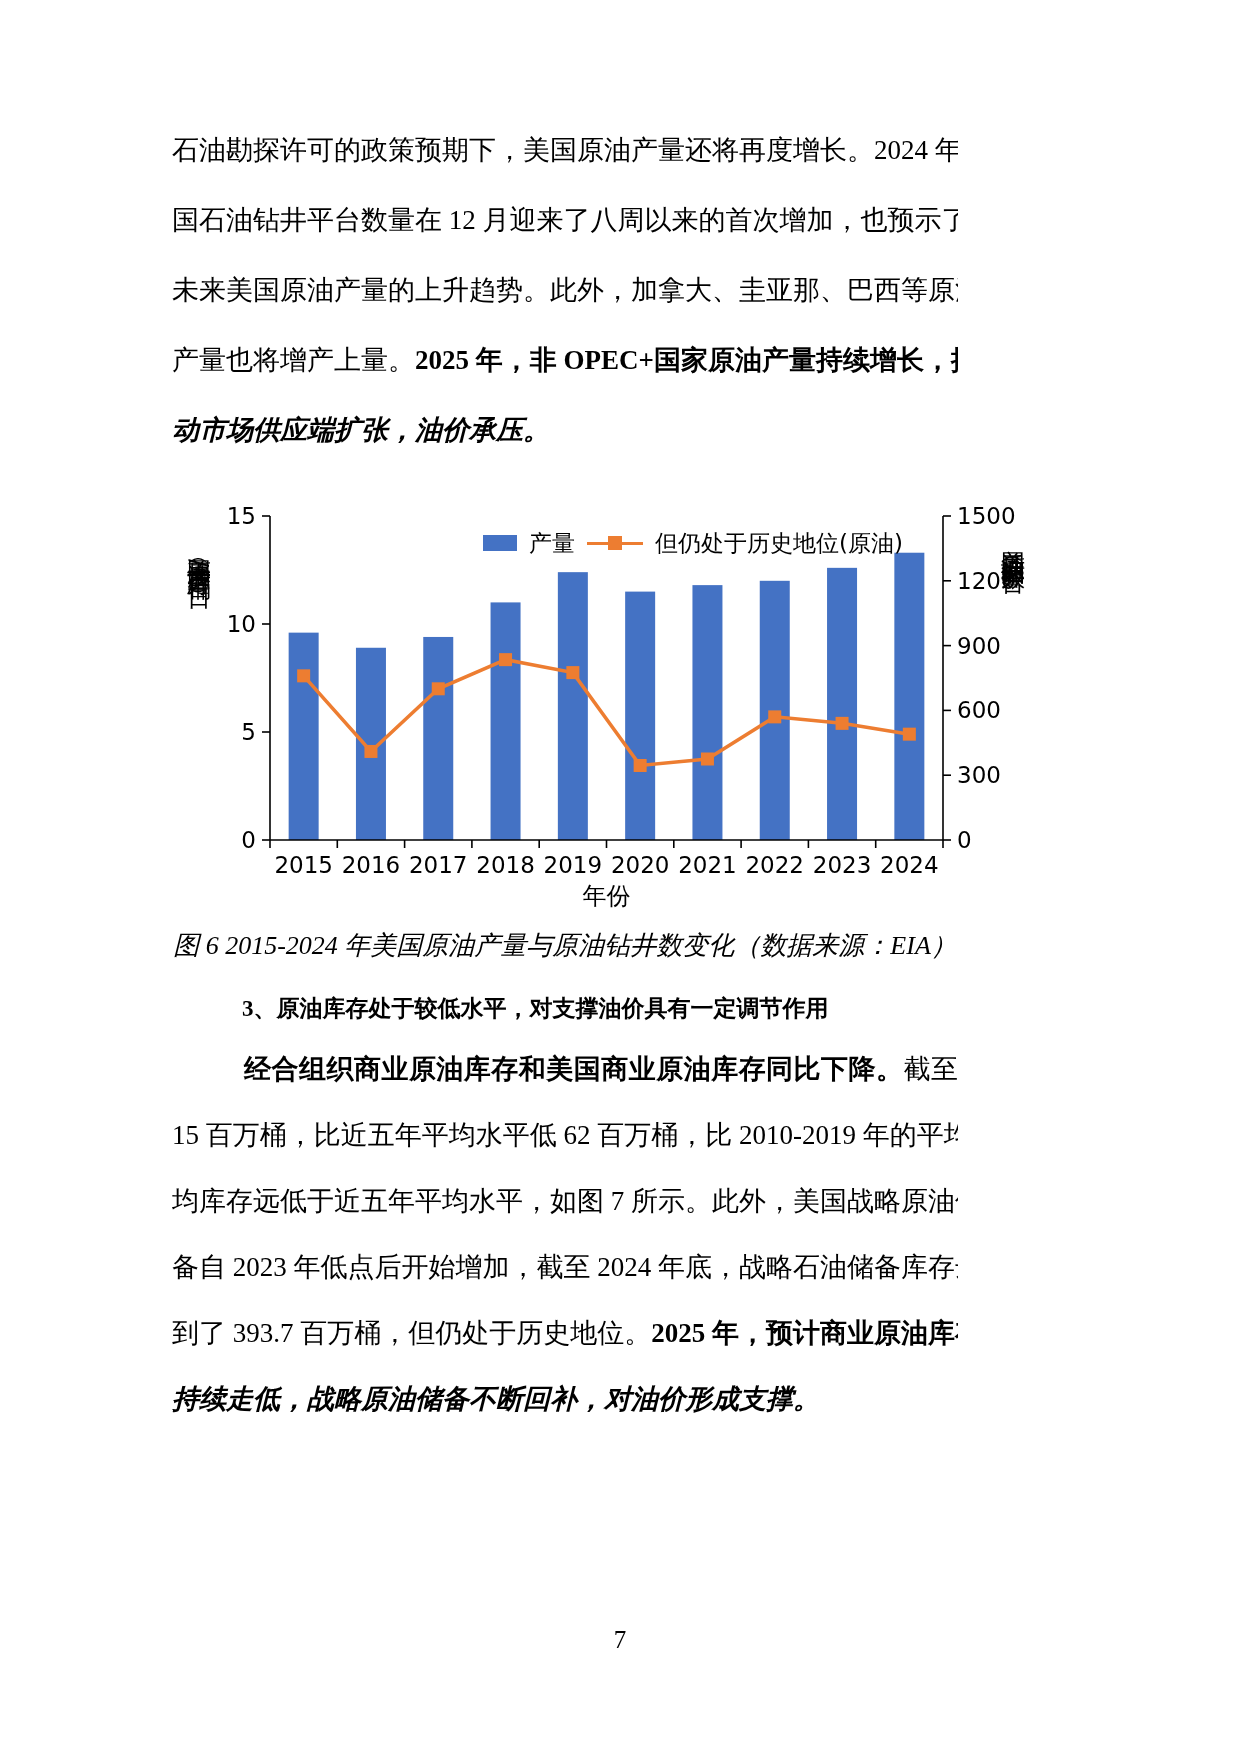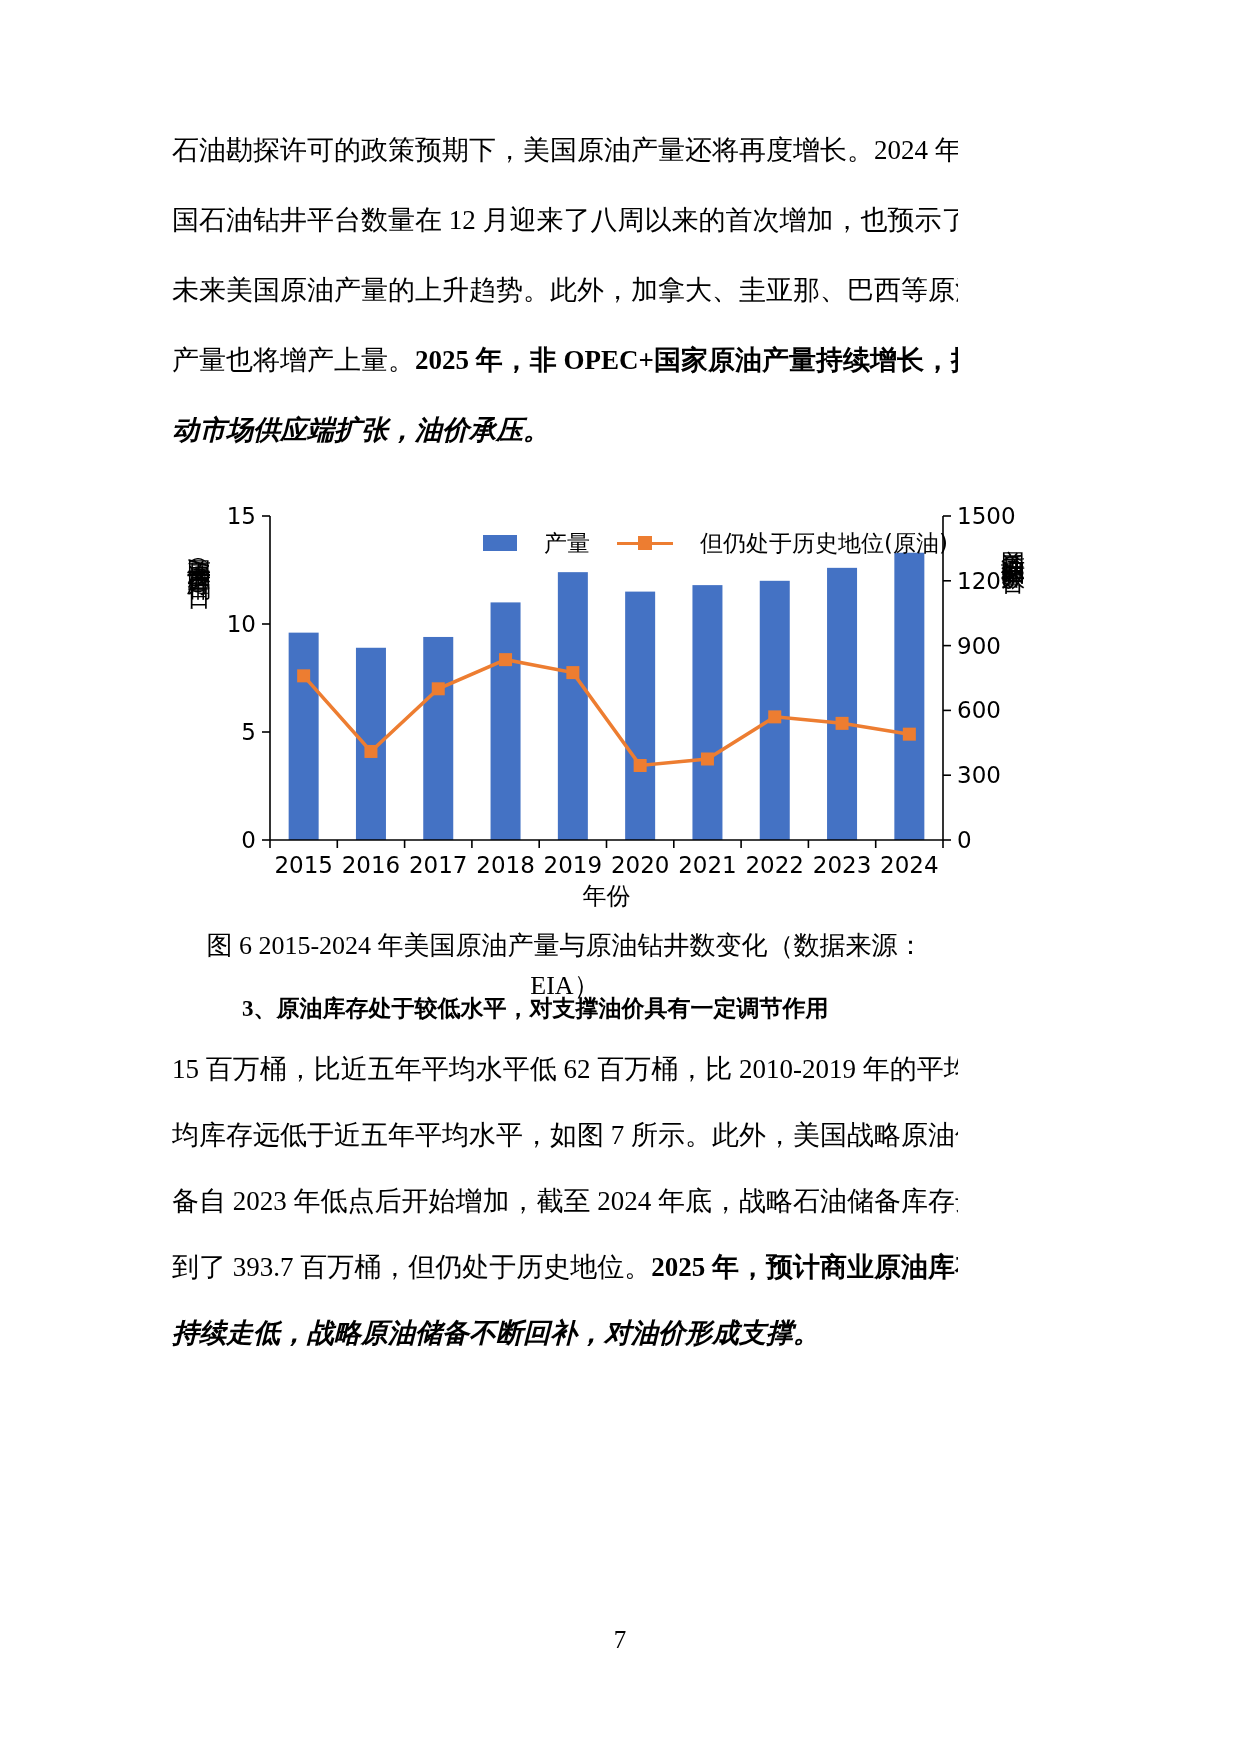--- a/index.html
+++ b/index.html
@@ -8,30 +8,30 @@
   .para{position:absolute;left:172px;width:786px;}
   .t-line{text-align:justify;text-align-last:justify;overflow:hidden;white-space:nowrap;}
   .p1 .t-line{height:70px;line-height:70px;font-size:27px;}
   .p2 .t-line{height:66px;line-height:66px;font-size:27px;}
   .t-line.no-j{text-align-last:left;font-style:italic;}
   .t-line.ind{padding-left:72px;}
   .t-line .b{font-weight:bold;}
   .p1{top:115px;}
   .p2{top:1036px;}
   .caption{position:absolute;left:172px;width:786px;top:926px;height:40px;line-height:40px;
-           text-align:center;font-size:26px;}
+           text-align:center;font-size:26px;font-style:italic;}
   .heading{position:absolute;left:172px;width:786px;top:974px;height:70px;line-height:70px;
            padding-left:70px;box-sizing:border-box;font-size:23px;font-weight:bold;white-space:nowrap;}
   .pagenum{position:absolute;left:0;width:1240px;top:1624px;height:32px;line-height:32px;
            text-align:center;font-size:25px;}
   .chart{position:absolute;left:195px;top:503px;width:860px;height:422px;
          font-family:"DejaVu Sans","Liberation Sans",sans-serif;}
   .chart svg{position:absolute;left:0;top:0;}
   .legend{position:absolute;left:288px;top:24px;height:32px;display:flex;align-items:center;
-          gap:27px;font-size:23px;color:#000;white-space:nowrap;}
+          gap:12px;font-size:23px;color:#000;white-space:nowrap;}
   .legend .sw{display:inline-block;width:34px;height:16px;background:#4472C4;}
   .legend .line-ic{position:relative;display:inline-block;width:56px;height:16px;}
   .legend .line-ic::before{content:"";position:absolute;left:0;top:7px;width:56px;height:3px;background:#ED7D31;}
   .legend .line-ic .mk{position:absolute;left:21px;top:1px;width:14px;height:14px;background:#ED7D31;}
   .ylab{position:absolute;writing-mode:vertical-rl;font-size:24px;letter-spacing:2px;color:#000;}
   .ylab.left{left:-12px;top:36px;height:300px;}
   .ylab.right{left:802px;top:28px;height:320px;}
 </style>
 </head>
 <body>
@@ -125,20 +125,21 @@
     </div>
     <div class="ylab left">美国原油产量（百万桶/日）</div>
     <div class="ylab right">美国活动原油钻井数（台）</div>
   </div>
 
   <div class="caption">图 6 2015-2024 年美国原油产量与原油钻井数变化（数据来源：EIA）</div>
 
   <div class="heading">3、原油库存处于较低水平，对支撑油价具有一定调节作用</div>
 
   <div class="para p2">
+      <div class="t-line ind"><span class="b">经合组织商业原油库存和美国商业原油库存同比下降。</span><span>截至</span></div>
       <div class="t-line"><span>15 百万桶，比近五年平均水平低 62 百万桶，比 2010-2019 年的平均</span></div>
       <div class="t-line"><span>均库存远低于近五年平均水平，如图 7 所示。此外，美国战略原油储</span></div>
       <div class="t-line"><span>备自 2023 年低点后开始增加，截至 2024 年底，战略石油储备库存达</span></div>
       <div class="t-line"><span>到了 393.7 百万桶，但仍处于历史地位。</span><span class="b">2025 年，预计商业原油库存</span></div>
       <div class="t-line no-j"><span class="b">持续走低，战略原油储备不断回补，对油价形成支撑。</span></div>
     </div>
 
   <div class="pagenum">7</div>
 
 </div>

